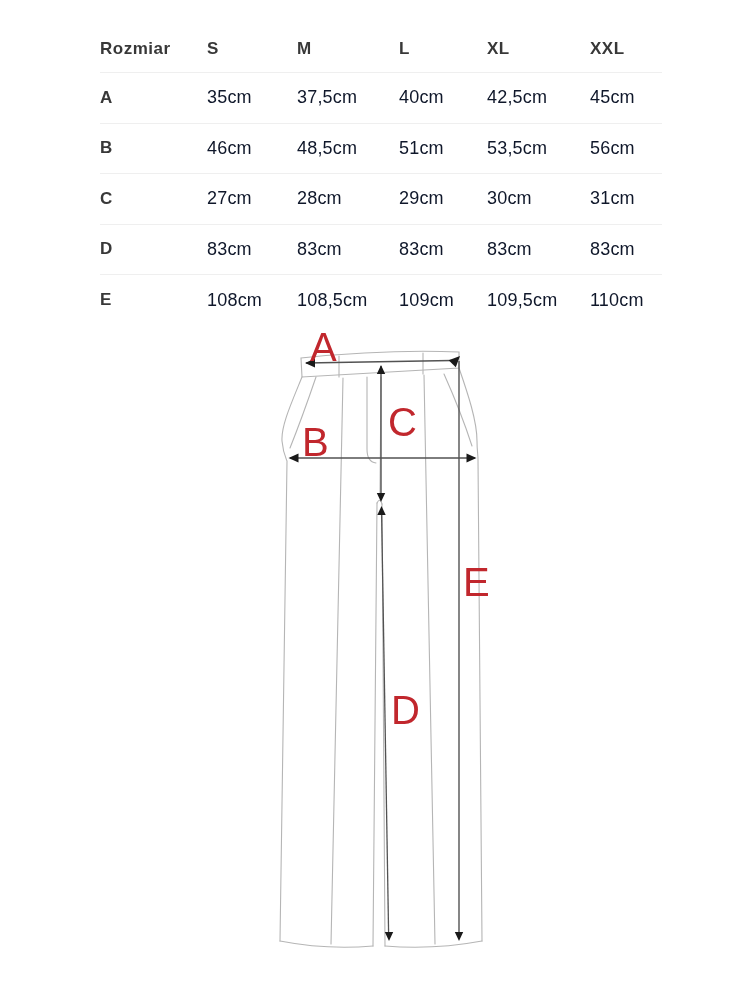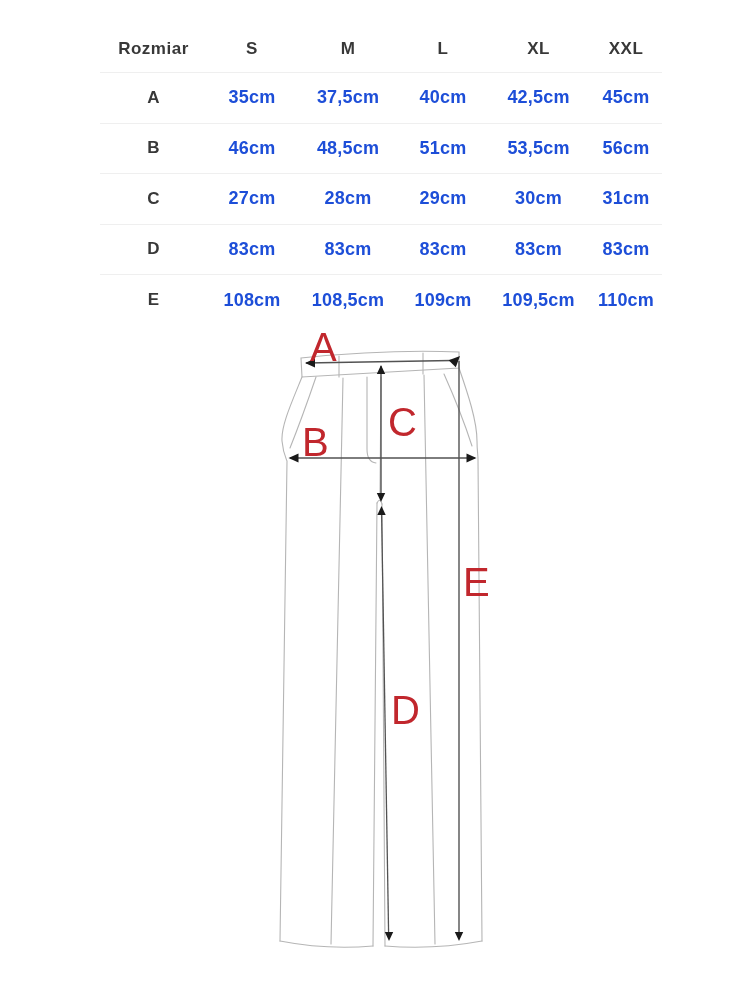--- a/index.html
+++ b/index.html
@@ -4,31 +4,30 @@
 <style>
   html,body{margin:0;padding:0;}
   body{
     width:738px;height:1000px;background:#ffffff;overflow:hidden;position:relative;
     font-family:"Liberation Sans",sans-serif;
   }
   .size-table{
     position:absolute;left:100px;top:26px;width:562px;
     display:grid;
     grid-template-rows:47px 50.5px 50.5px 50.5px 50.5px 50.5px;
-    text-align:center;
   }
   .trow{
     display:grid;
     grid-template-columns:107px 90px 102px 88px 103px 72px;
     align-items:center;
     border-bottom:1px solid #efefef;
   }
   .trow:last-child{border-bottom:none;}
   .cell{
-    font-size:18px;color:#1d4ed8;letter-spacing:.2px;white-space:nowrap;font-weight:bold;
+    font-size:18px;color:#0f172a;letter-spacing:.2px;white-space:nowrap;
   }
   .trow.header .cell{
     font-size:17px;font-weight:bold;color:#383838;letter-spacing:.5px;
   }
   .cell.rlabel{font-size:17px;font-weight:bold;color:#383838;}
   svg text.dlabel{
     font-family:"Liberation Sans",sans-serif;
     font-size:40px;fill:#c1272d;font-weight:400;
   }
   #diagram{position:absolute;left:0;top:0;}

